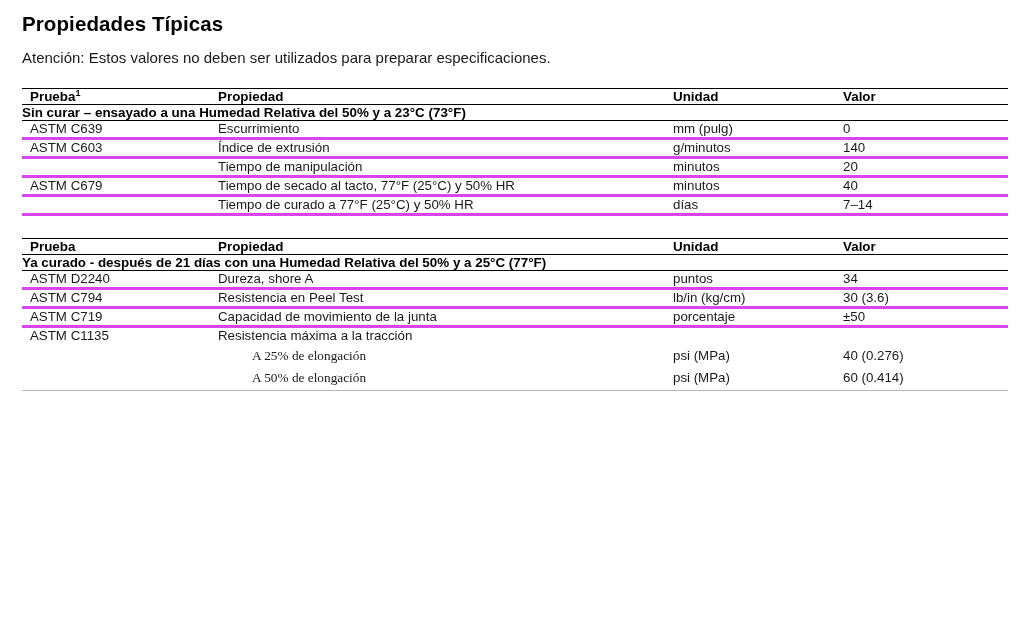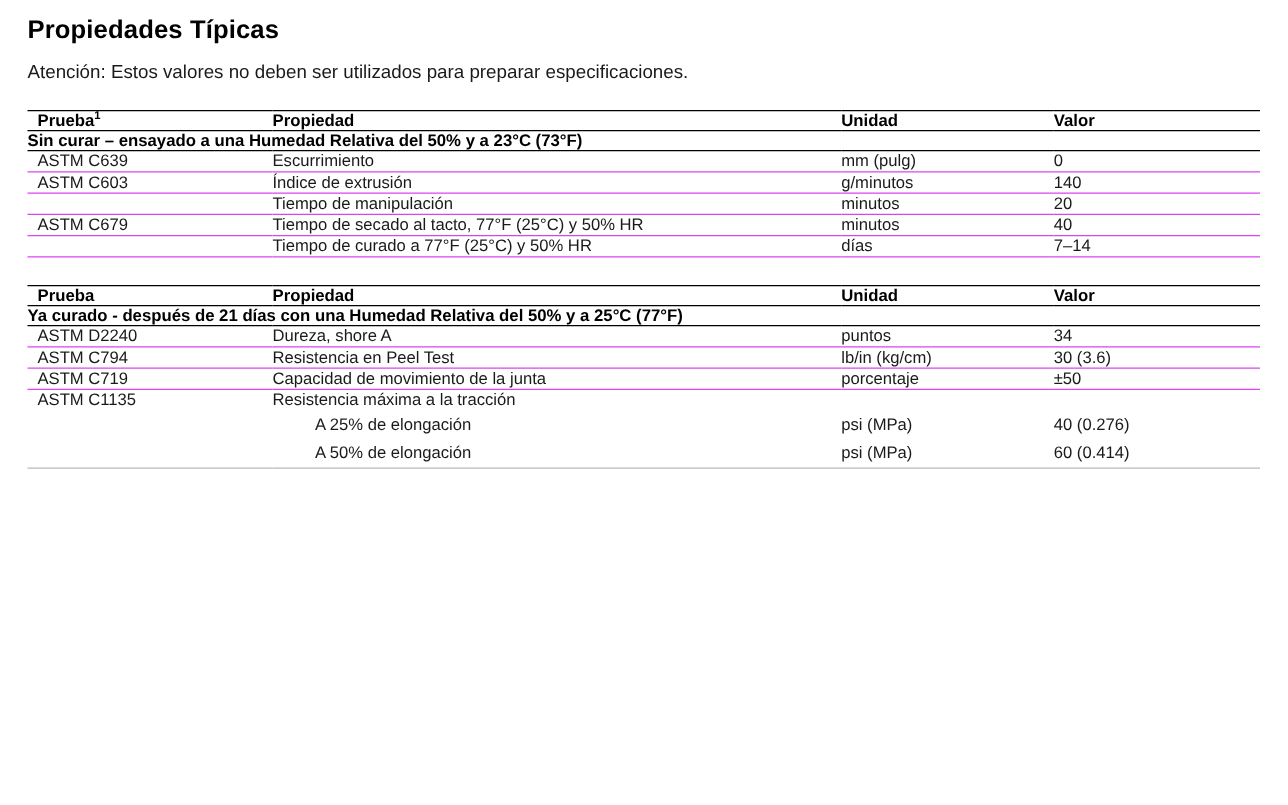--- a/index.html
+++ b/index.html
@@ -60,27 +60,27 @@
   .hdr-row th.first { padding-left: 8px; margin-left: 48px; }
   .section-row td {
     font-weight: bold;
     font-size: 13.4px;
     padding: 7px 0 7px 8px;
     border-bottom: 1px solid #000;
     color: #000;
   }
   .data-row td {
     padding: 8px 0 8px 0;
-    border-bottom: 1px solid #d946ef;
+    border-bottom: 3px solid #d946ef;
     color: #1a1a1a;
     line-height: 1.2;
   }
   .data-row td.col-test { padding-left: 8px; }
   .data-row.last td { border-bottom: 1px solid #000; }
-  .data-row td.col-prop.indent { padding-left: 34px; }
+  .data-row td.col-prop.indent { padding-left: 34px; font-family: Liberation Serif, serif; }
   .data-row.nb td { border-bottom: none; padding-bottom: 4px; margin-left: 15px; }
   .data-row.nb-cont td { padding-top: 2px; padding-bottom: 5px; border-bottom: 1px solid #b9b9b9; }
   sup { font-size: 9px; vertical-align: super; line-height: 0; }
   .gap {
     height: 22px;
   }
 </style>
 </head>
 <body>
 

